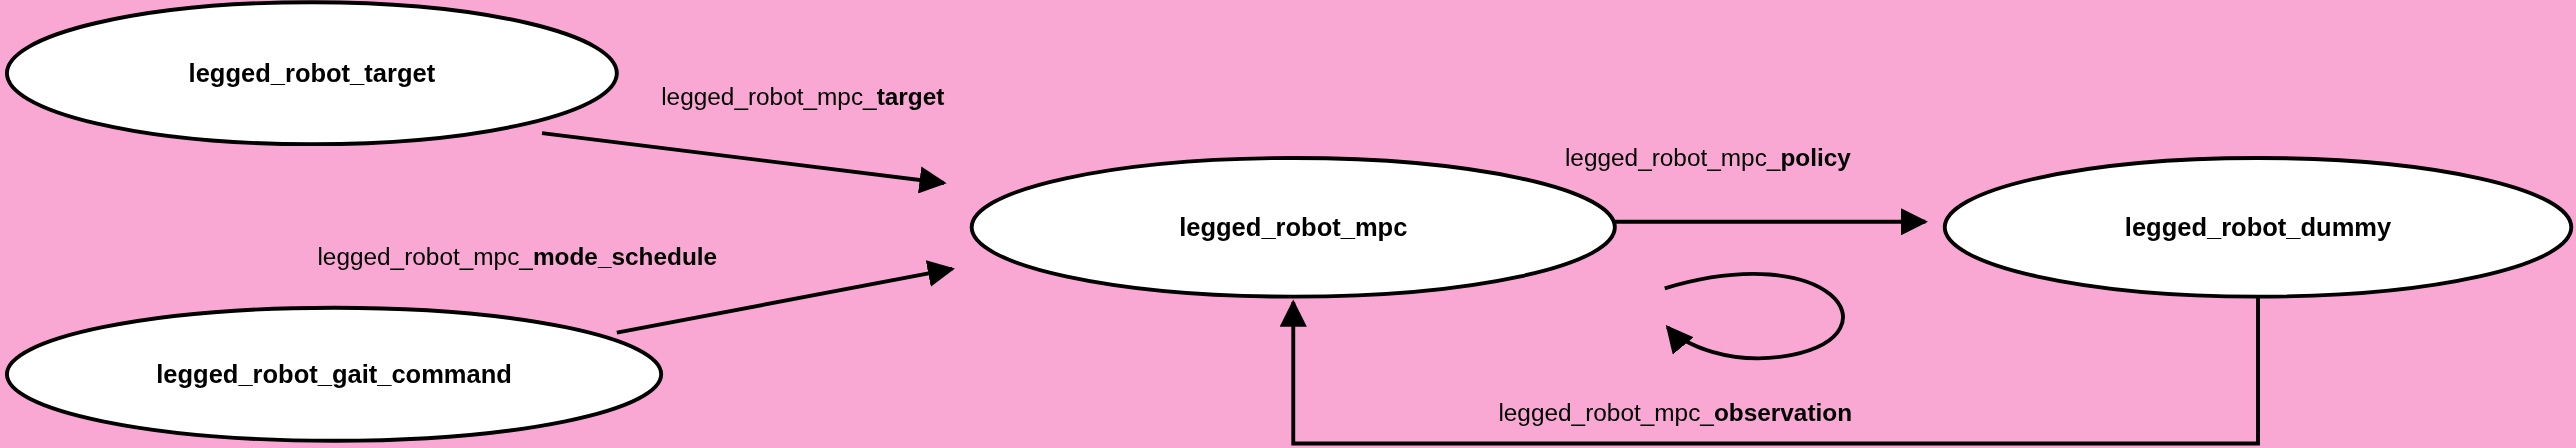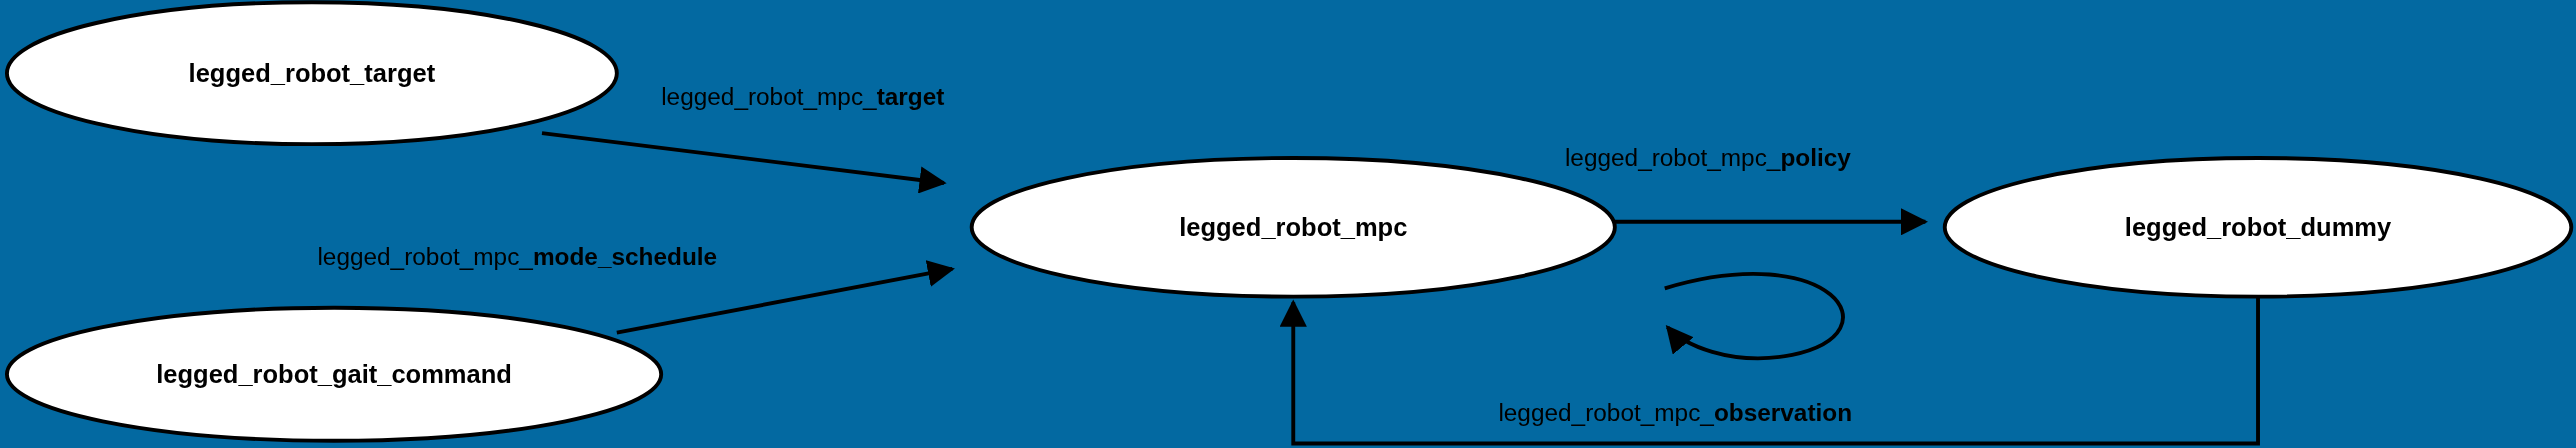--- a/index.html
+++ b/index.html
@@ -4,21 +4,21 @@
 <style>
   html, body {
     margin: 0;
     padding: 0;
     background: #ffffff;
   }
   #canvas {
     position: relative;
     width: 2576px;
     height: 448px;
-    background: #0369a1;
+    background: #f9a8d4;
     font-family: "Liberation Sans", sans-serif;
     overflow: hidden;
   }
   svg.graph {
     position: absolute;
     top: 0;
     left: 0;
     width: 2576px;
     height: 448px;
   }

